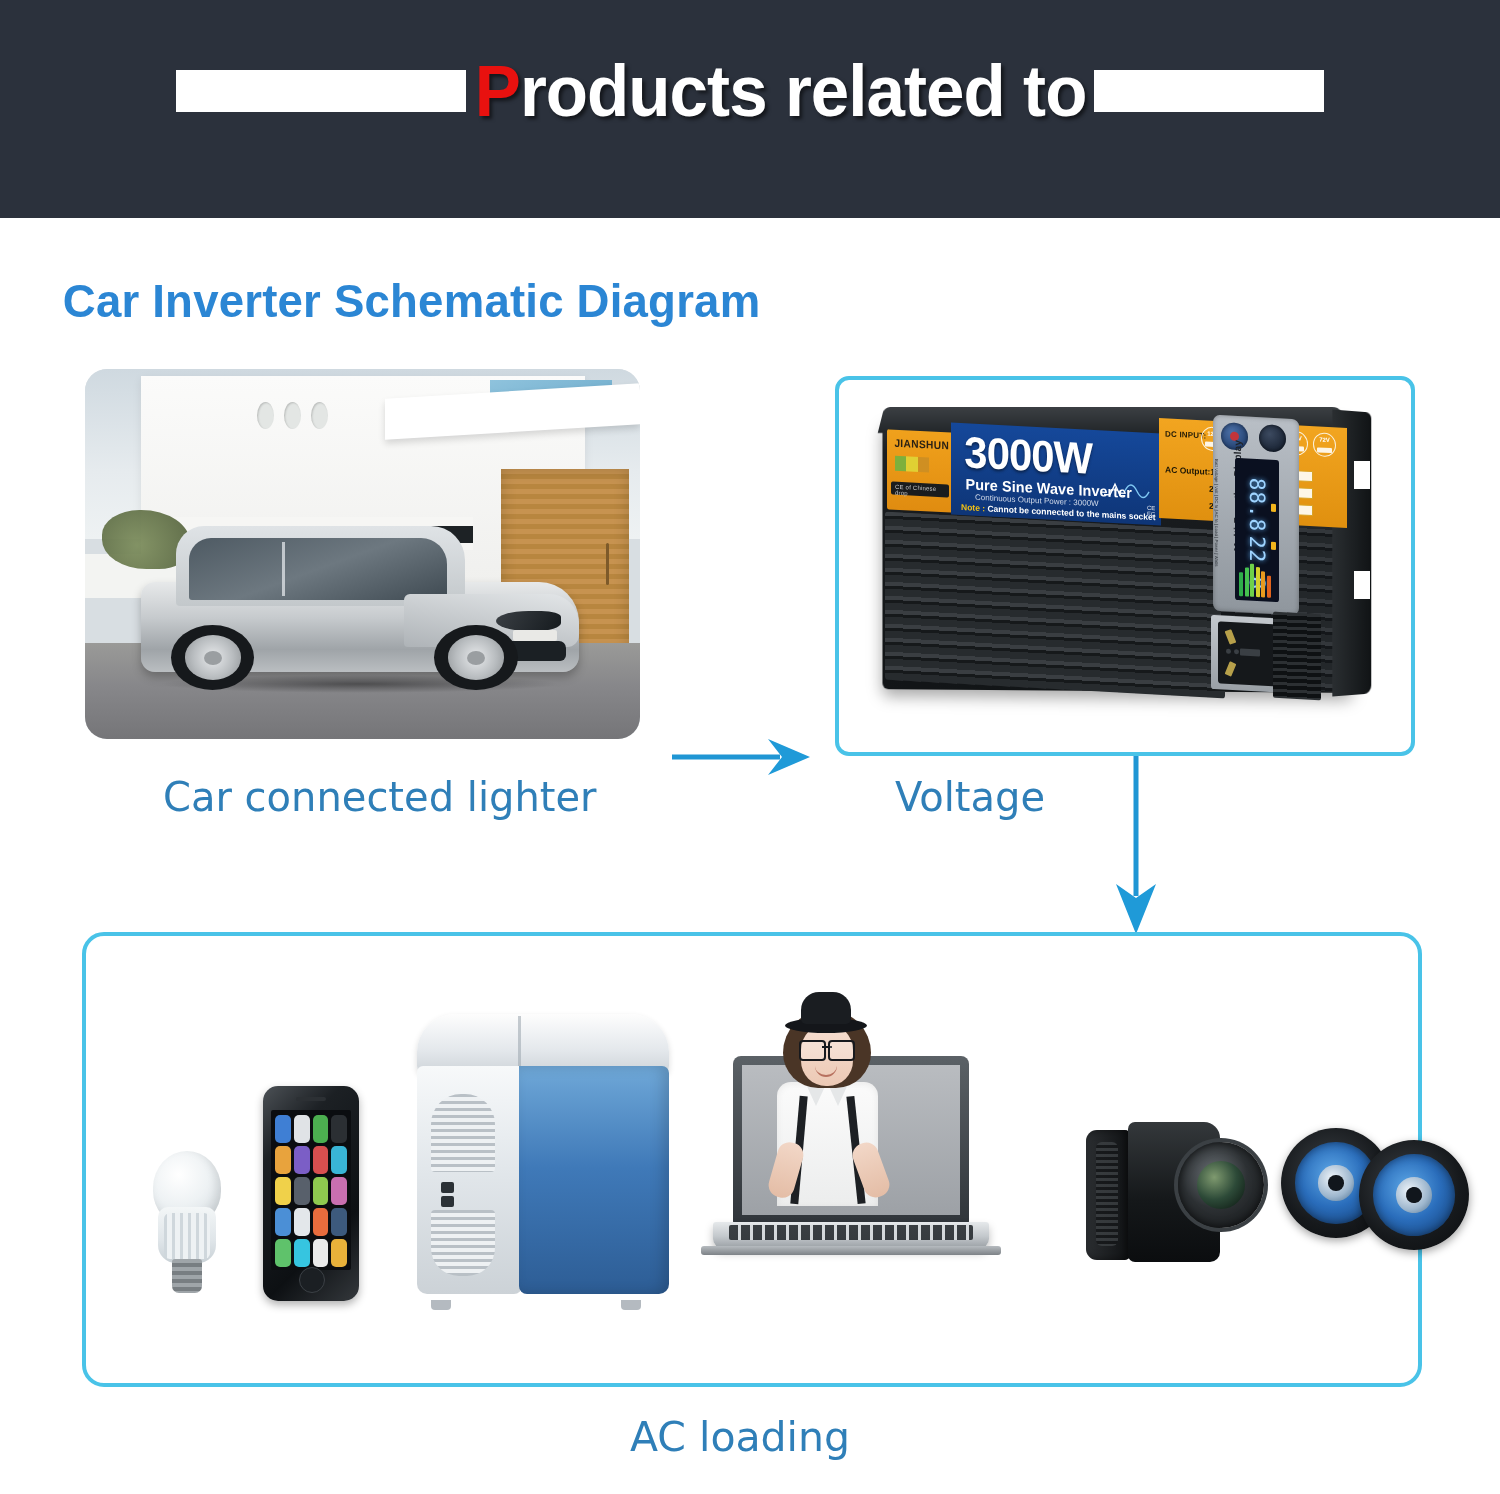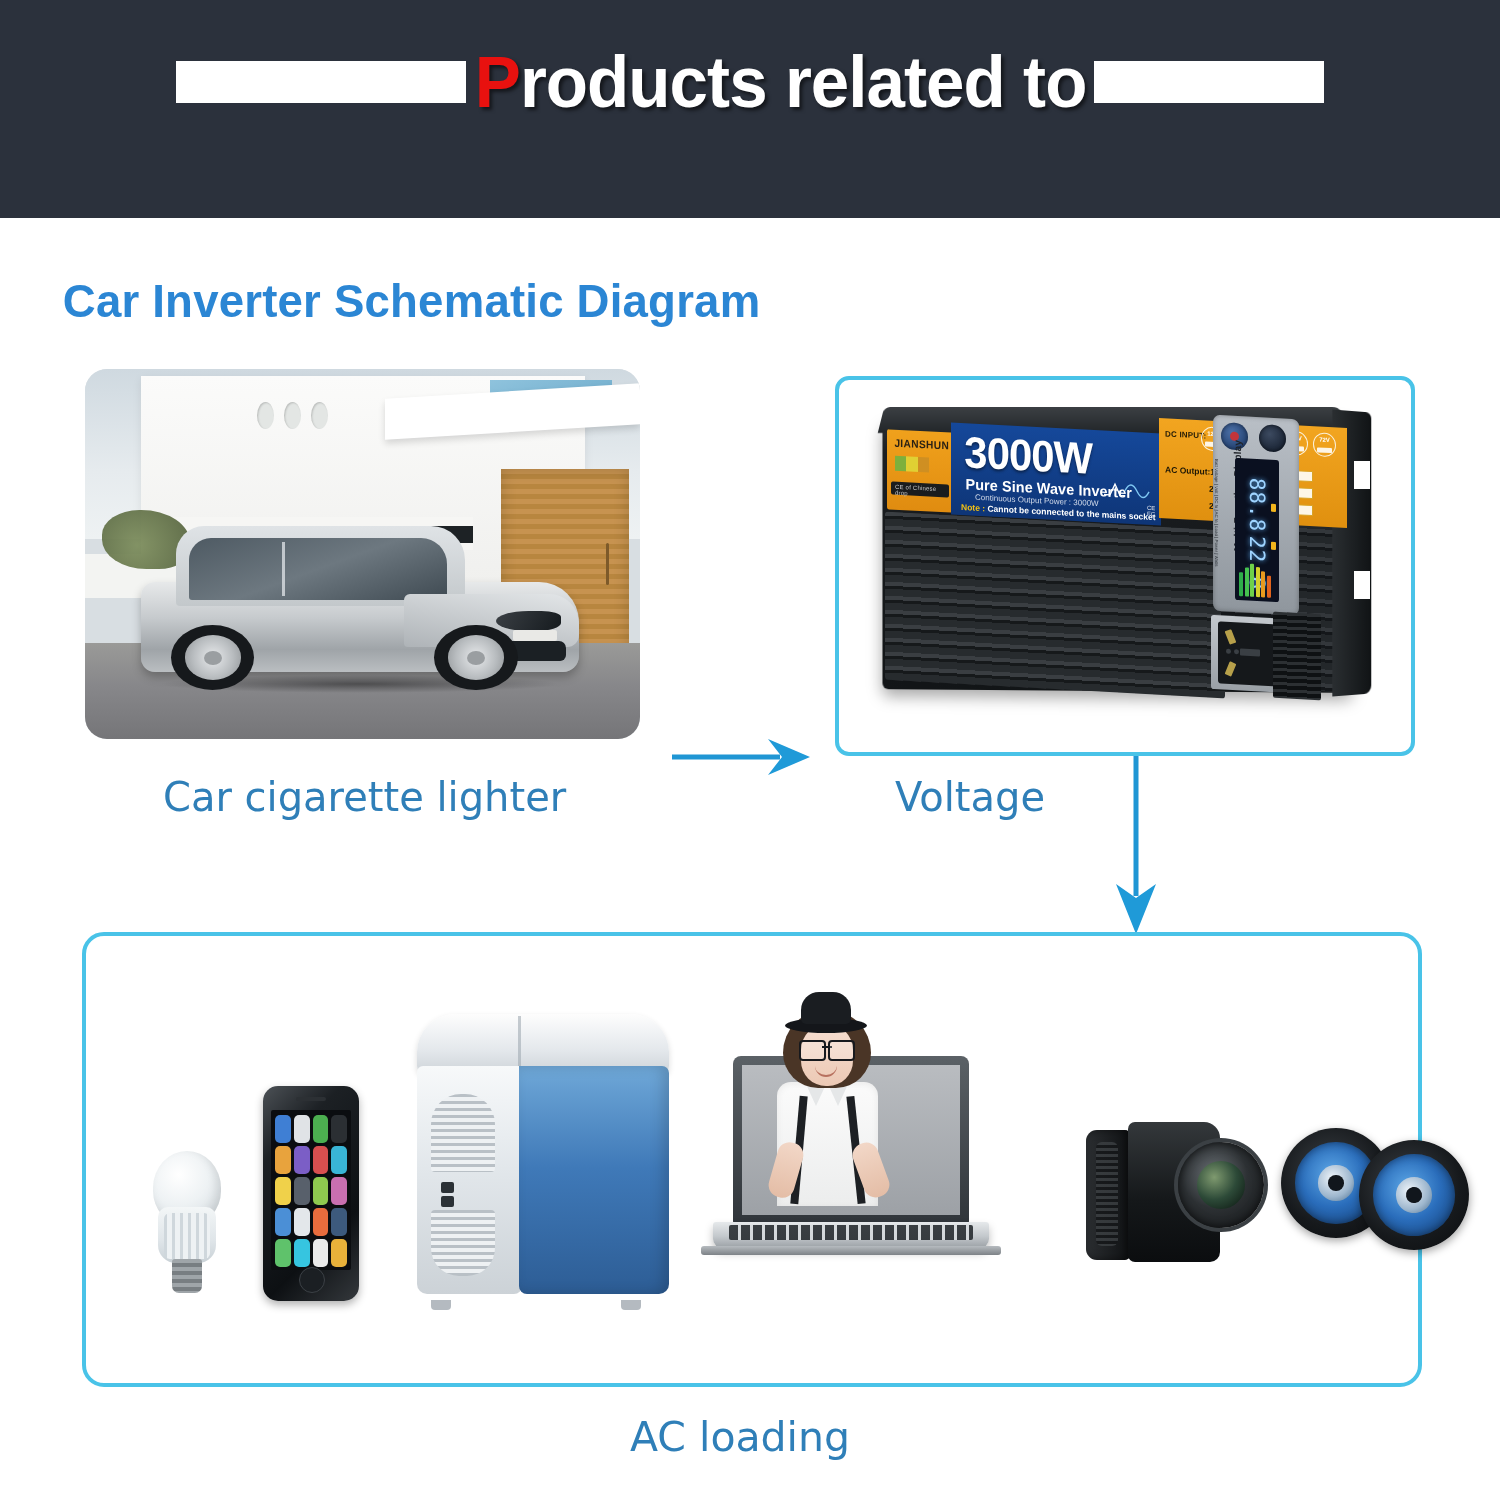--- a/index.html
+++ b/index.html
@@ -11,21 +11,21 @@
     position:relative;
   }
 
   
   .banner{
     position:absolute;left:0;top:0;width:1500px;height:218px;
     background:#2b313c;
     overflow:hidden;
   }
   .banner-row{
-    position:absolute;left:0;top:42px;width:1500px;height:80px;
+    position:absolute;left:0;top:51px;width:1500px;height:80px;
     display:flex;align-items:center;justify-content:center;
   }
   .bar-left,.bar-right{
     height:42px;background:#ffffff;flex:0 0 auto;
   }
   .bar-left{width:290px;margin-right:-4px;}
   .bar-right{width:230px;margin-left:-6px;}
   .banner-title{
     font-size:72px;font-weight:bold;
     letter-spacing:-1px;
@@ -708,21 +708,21 @@
       <div class="plate"></div>
       <div class="wheel rear">
           <div class="rim"></div>
         </div>
       <div class="wheel front">
           <div class="rim"></div>
         </div>
     </div>
   </div>
 
-  <div class="caption caption-lighter">Car cigarette lighter</div>
+  <div class="caption caption-lighter">Car connected lighter</div>
 
   <div class="arrow-h">
     <svg width="140" height="48" viewBox="0 0 140 48">
       <line x1="0" y1="24" x2="108" y2="24" stroke="#1f96d4" stroke-width="5"></line>
       <path d="M96 6 L138 24 L96 42 L110 24 Z" fill="#1f9ad8"></path>
     </svg>
   </div>
 
   <div class="inv-box">
     <div class="inverter">

